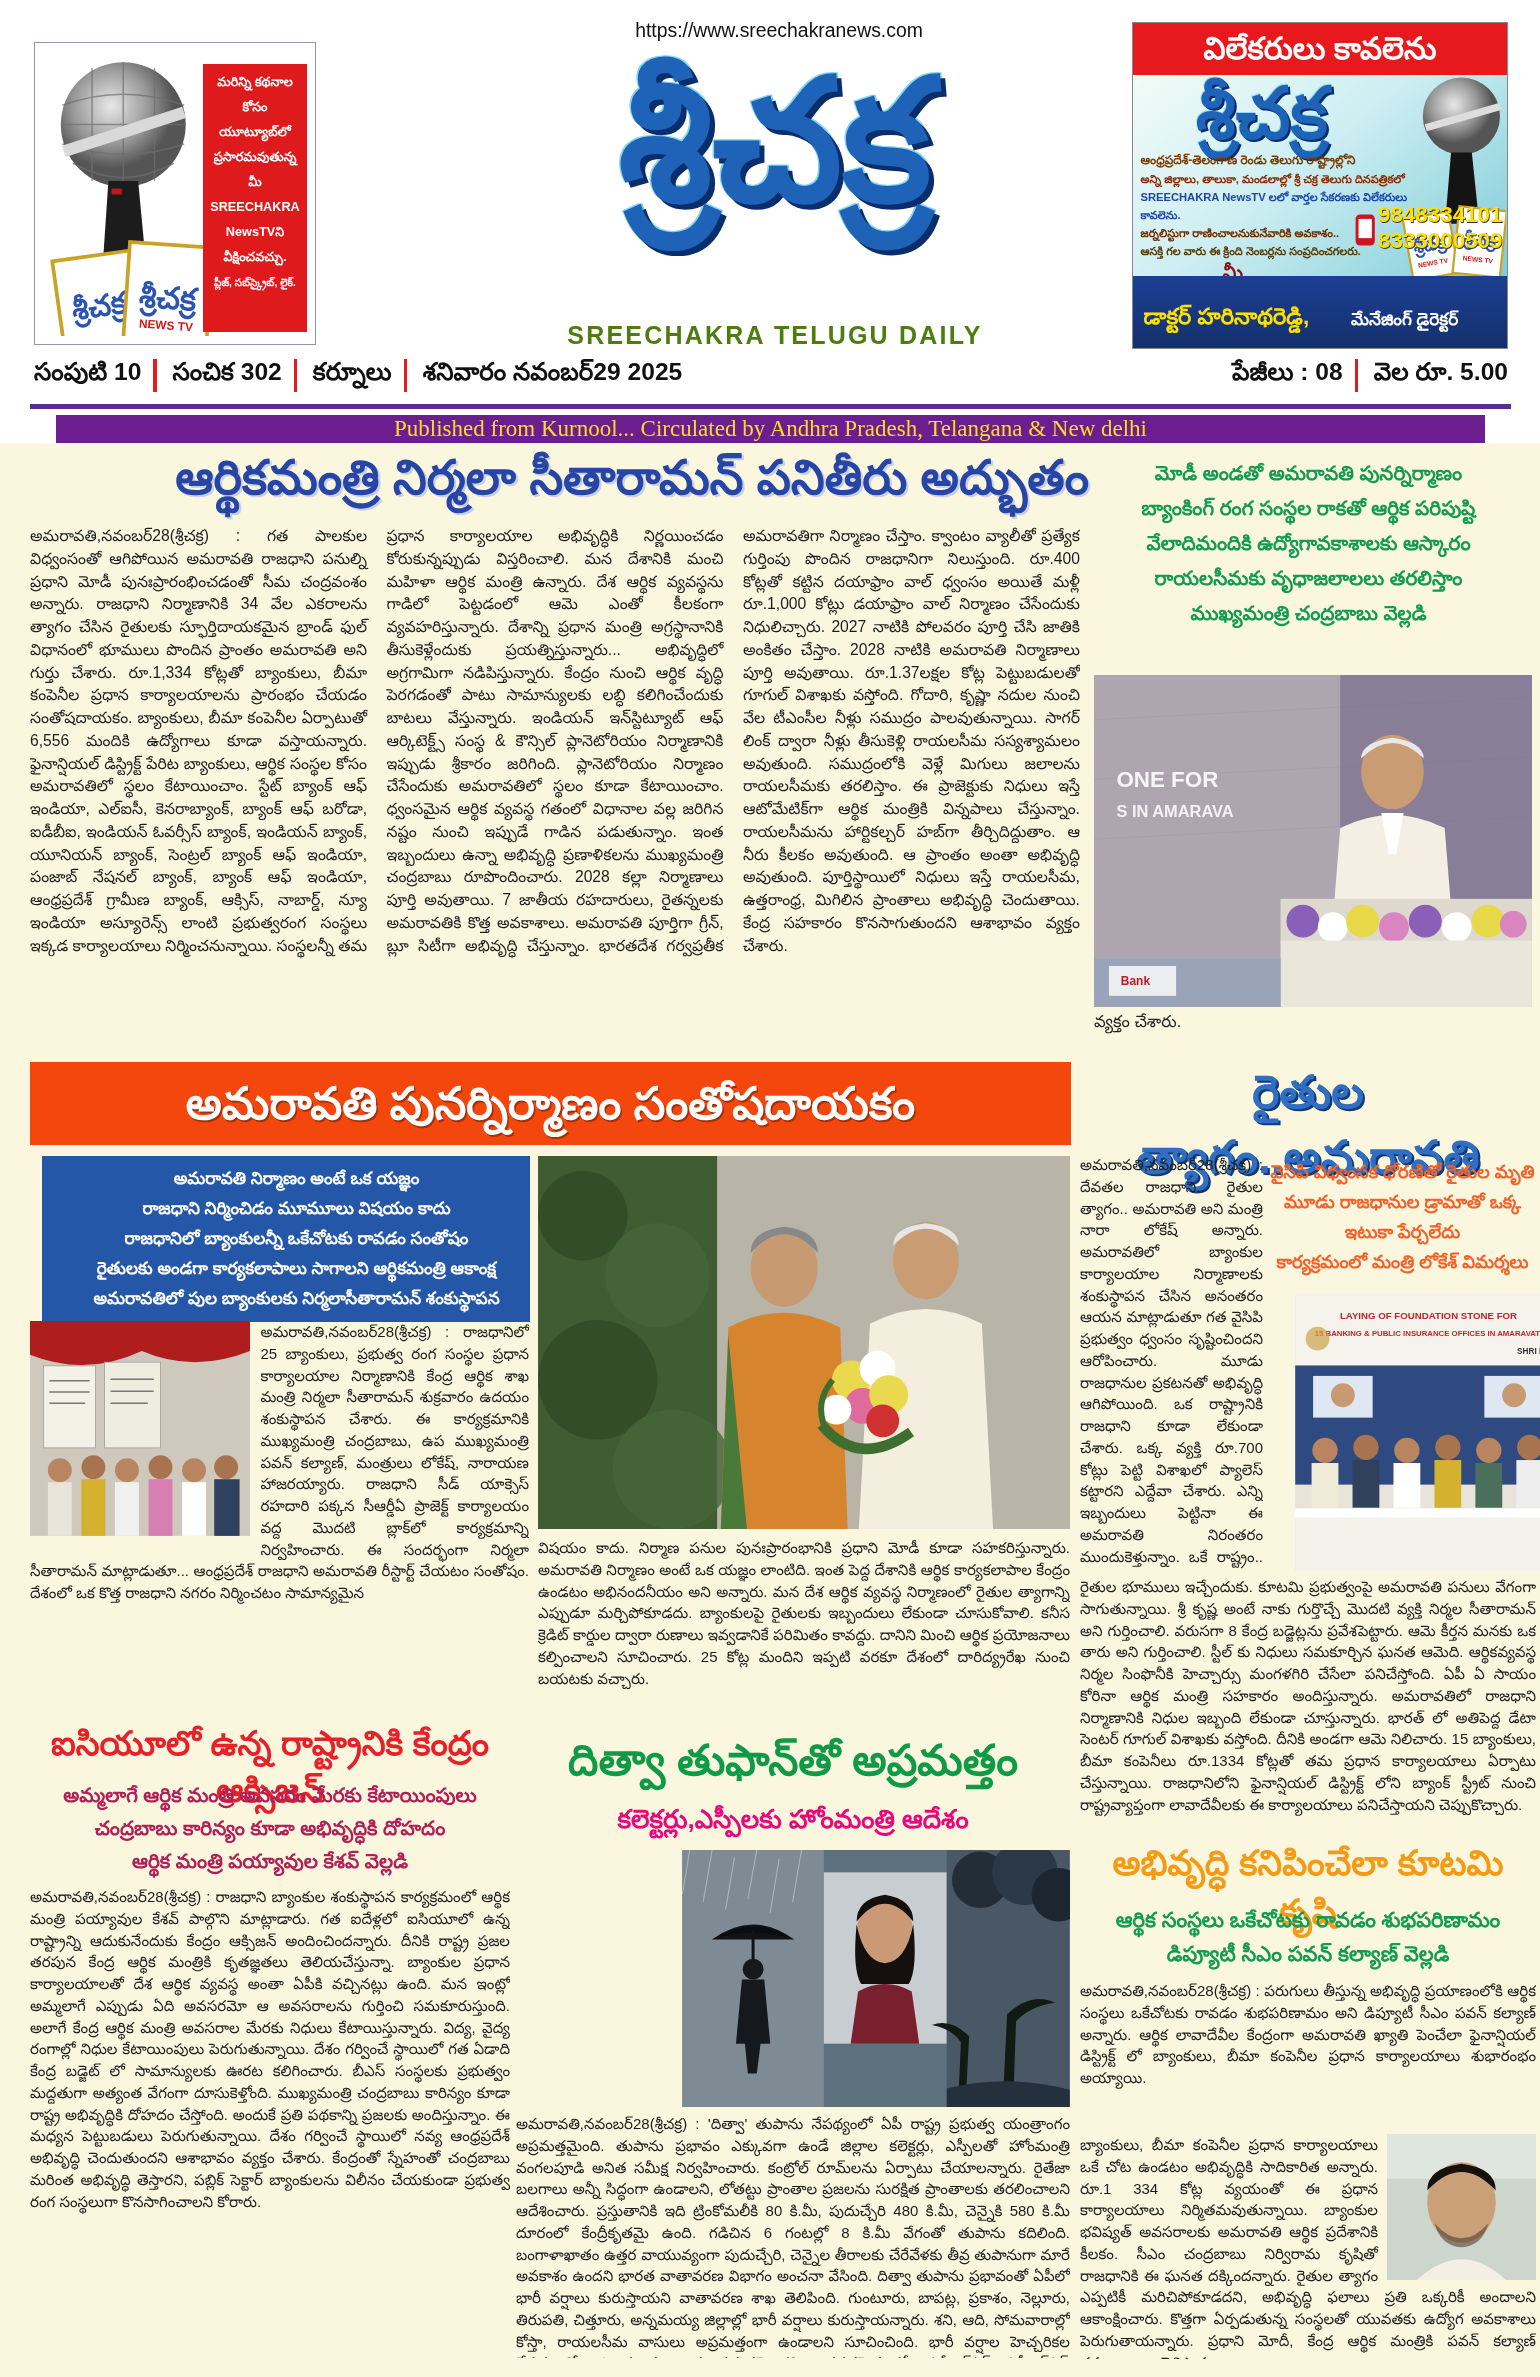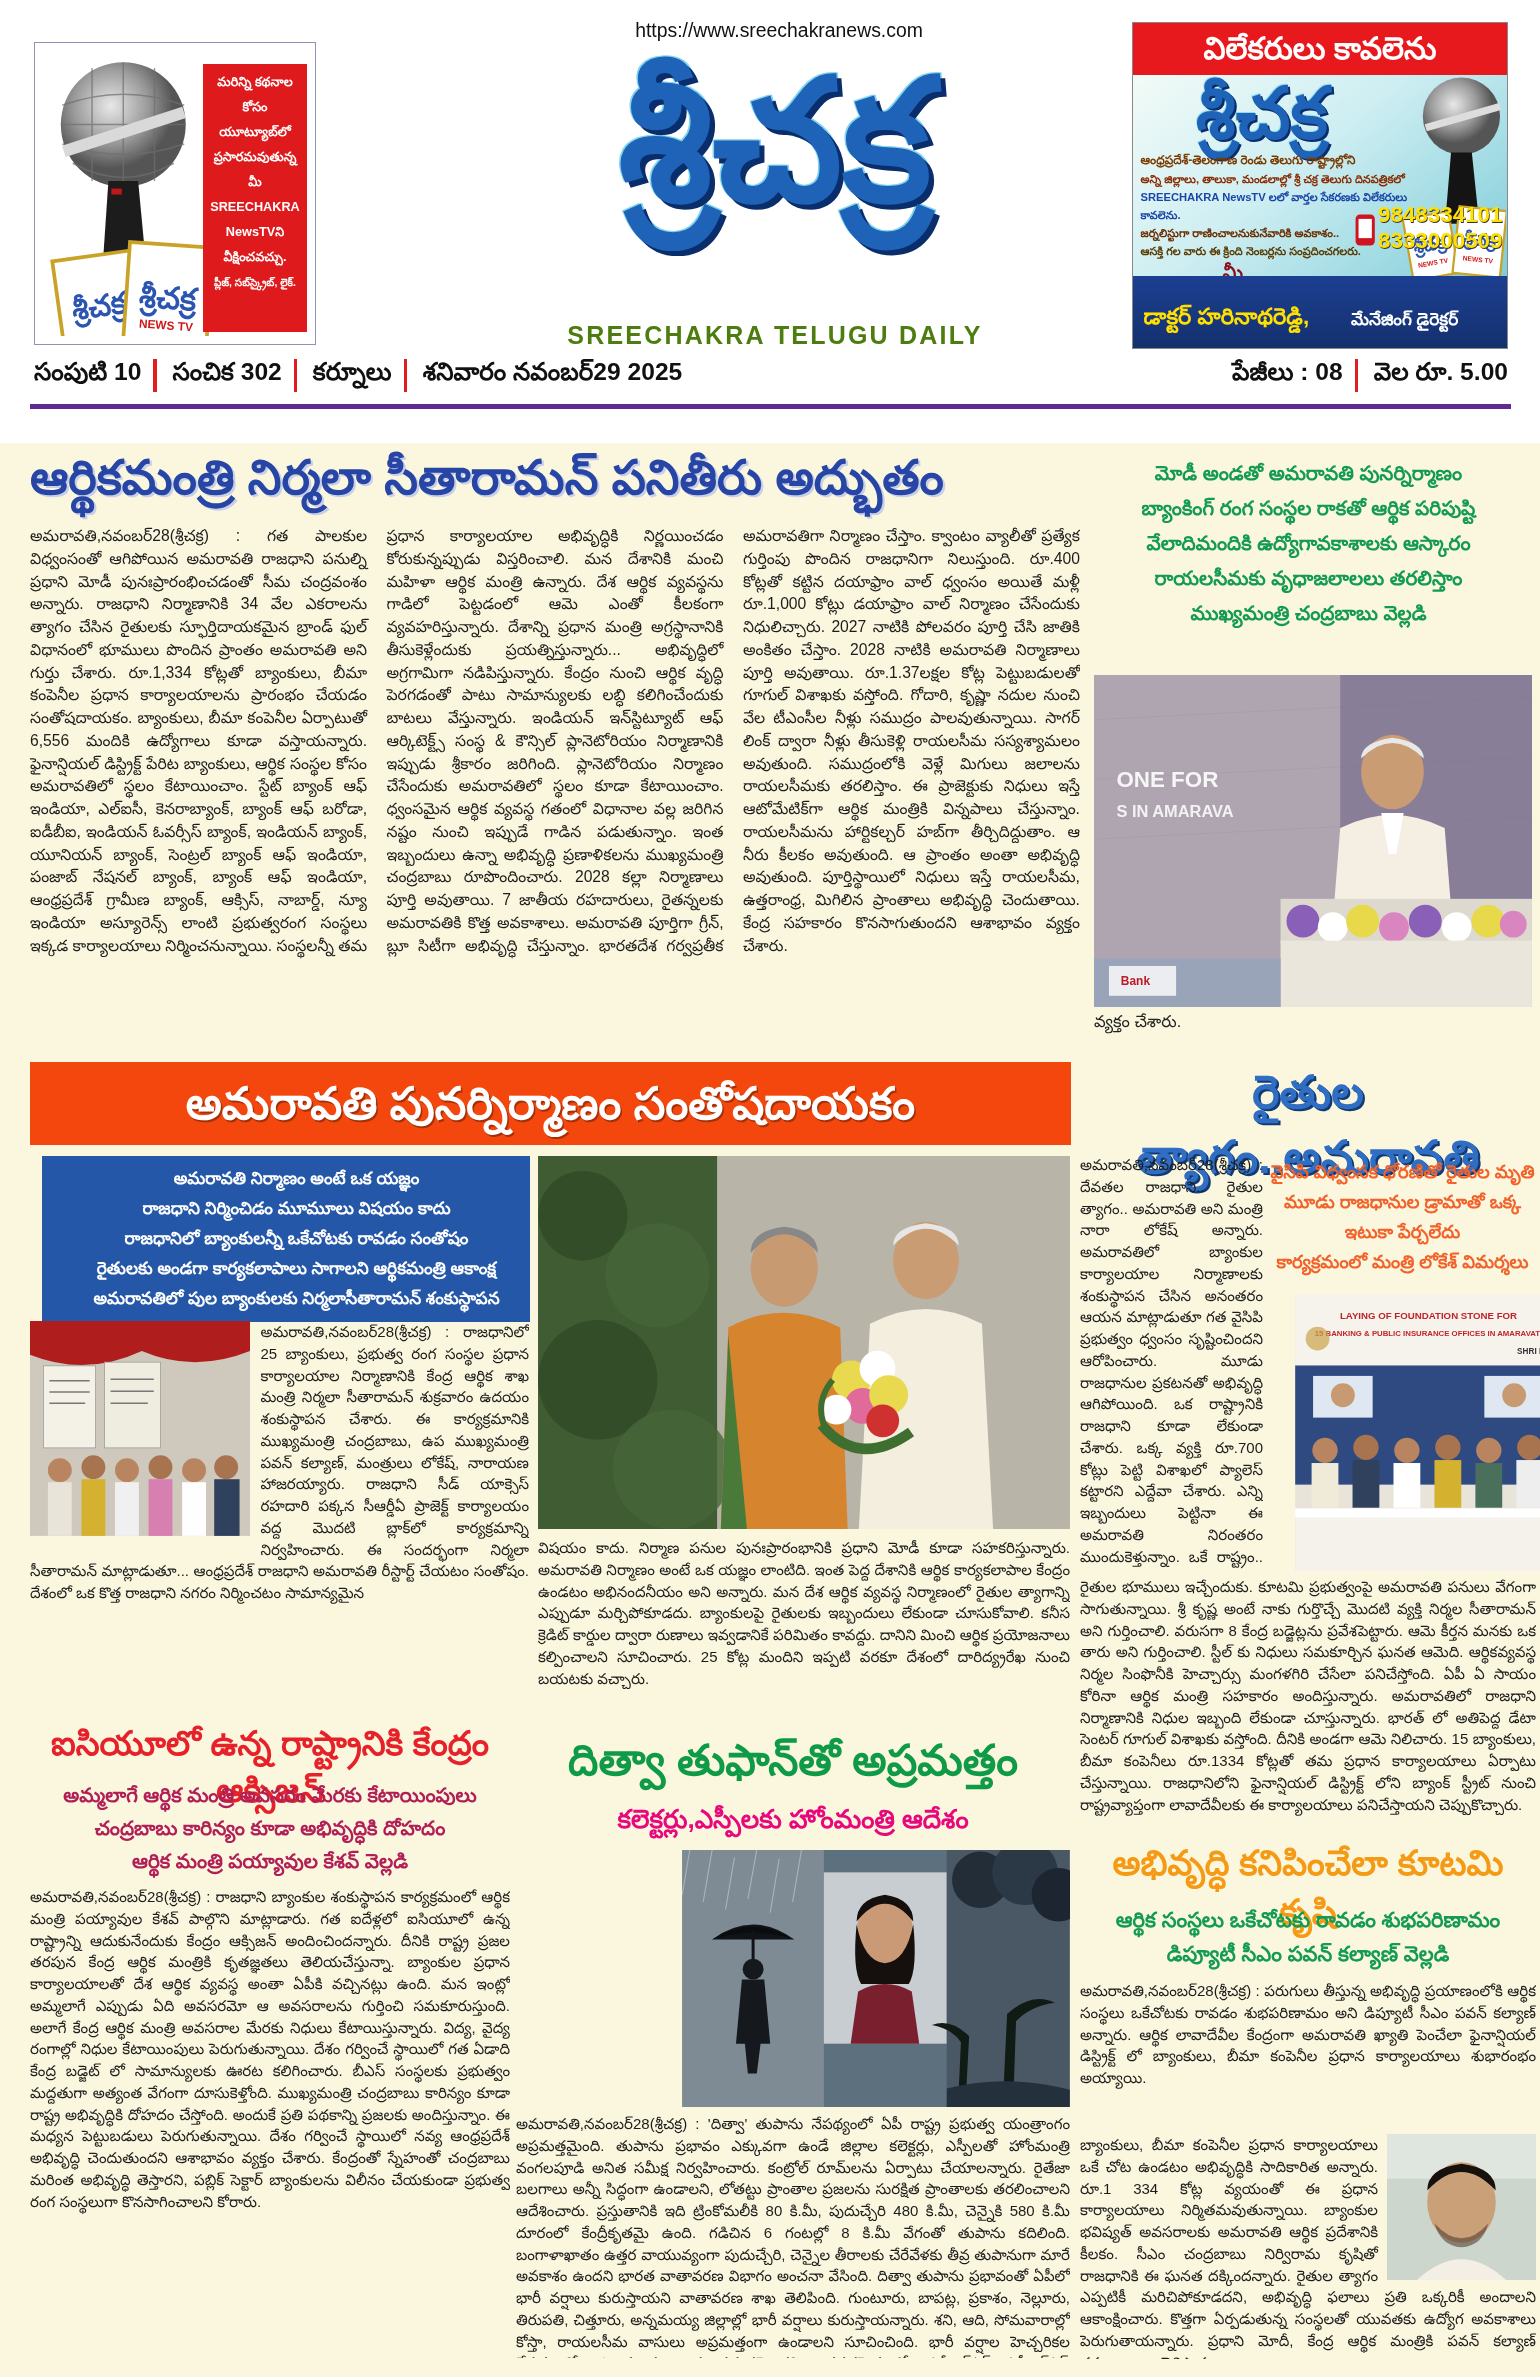--- a/index.html
+++ b/index.html
@@ -119,24 +119,26 @@
     <span class="dl-item">సంచిక 302</span><span class="sep"></span>
     <span class="dl-item">కర్నూలు</span><span class="sep"></span>
     <span class="dl-item">శనివారం నవంబర్29 2025</span>
     <span style="position:absolute;right:0;top:0;">
       <span class="dl-item">పేజీలు : 08</span><span class="sep"></span>
       <span class="dl-item">వెల రూ. 5.00</span>
     </span>
   </div>
 
   <div class="abs" style="left:30px;top:404px;width:1481px;height:4.5px;background:#5E2C90;"></div>
+  <div class="abs" style="left:56px;top:415px;width:1429px;height:28px;background:#6C1E8E;color:#F8DE2A;
+              font-family:'Liberation Serif',serif;font-size:23px;text-align:center;line-height:28px;">Published from Kurnool... Circulated by Andhra Pradesh, Telangana &amp; New delhi</div>
 
   <div class="abs" style="left:0;top:443px;width:1541px;height:1935px;background:#FBF7DE;"></div>
 
-  <div class="abs" style="left:30px;top:450px;width:1059px;text-align:left;font-size:48px;font-weight:bold;color:#2745A4;
+  <div class="abs" style="left:30px;top:450px;width:1059px;text-align:right;font-size:48px;font-weight:bold;color:#2745A4;
               text-shadow:2.2px 2.2px 0 #c8cfe8;">ఆర్థికమంత్రి నిర్మలా సీతారామన్ పనితీరు అద్భుతం</div>
 
   <div class="abs" style="left:1085px;top:456px;width:447px;">
     <div class="green-line">మోడీ అండతో అమరావతి పునర్నిర్మాణం</div>
     <div class="green-line">బ్యాంకింగ్ రంగ సంస్థల రాకతో ఆర్థిక పరిపుష్టి</div>
     <div class="green-line">వేలాదిమందికి ఉద్యోగావకాశాలకు ఆస్కారం</div>
     <div class="green-line">రాయలసీమకు వృధాజలాలలు తరలిస్తాం</div>
     <div class="green-line">ముఖ్యమంత్రి చంద్రబాబు వెల్లడి</div>
   </div>
 

